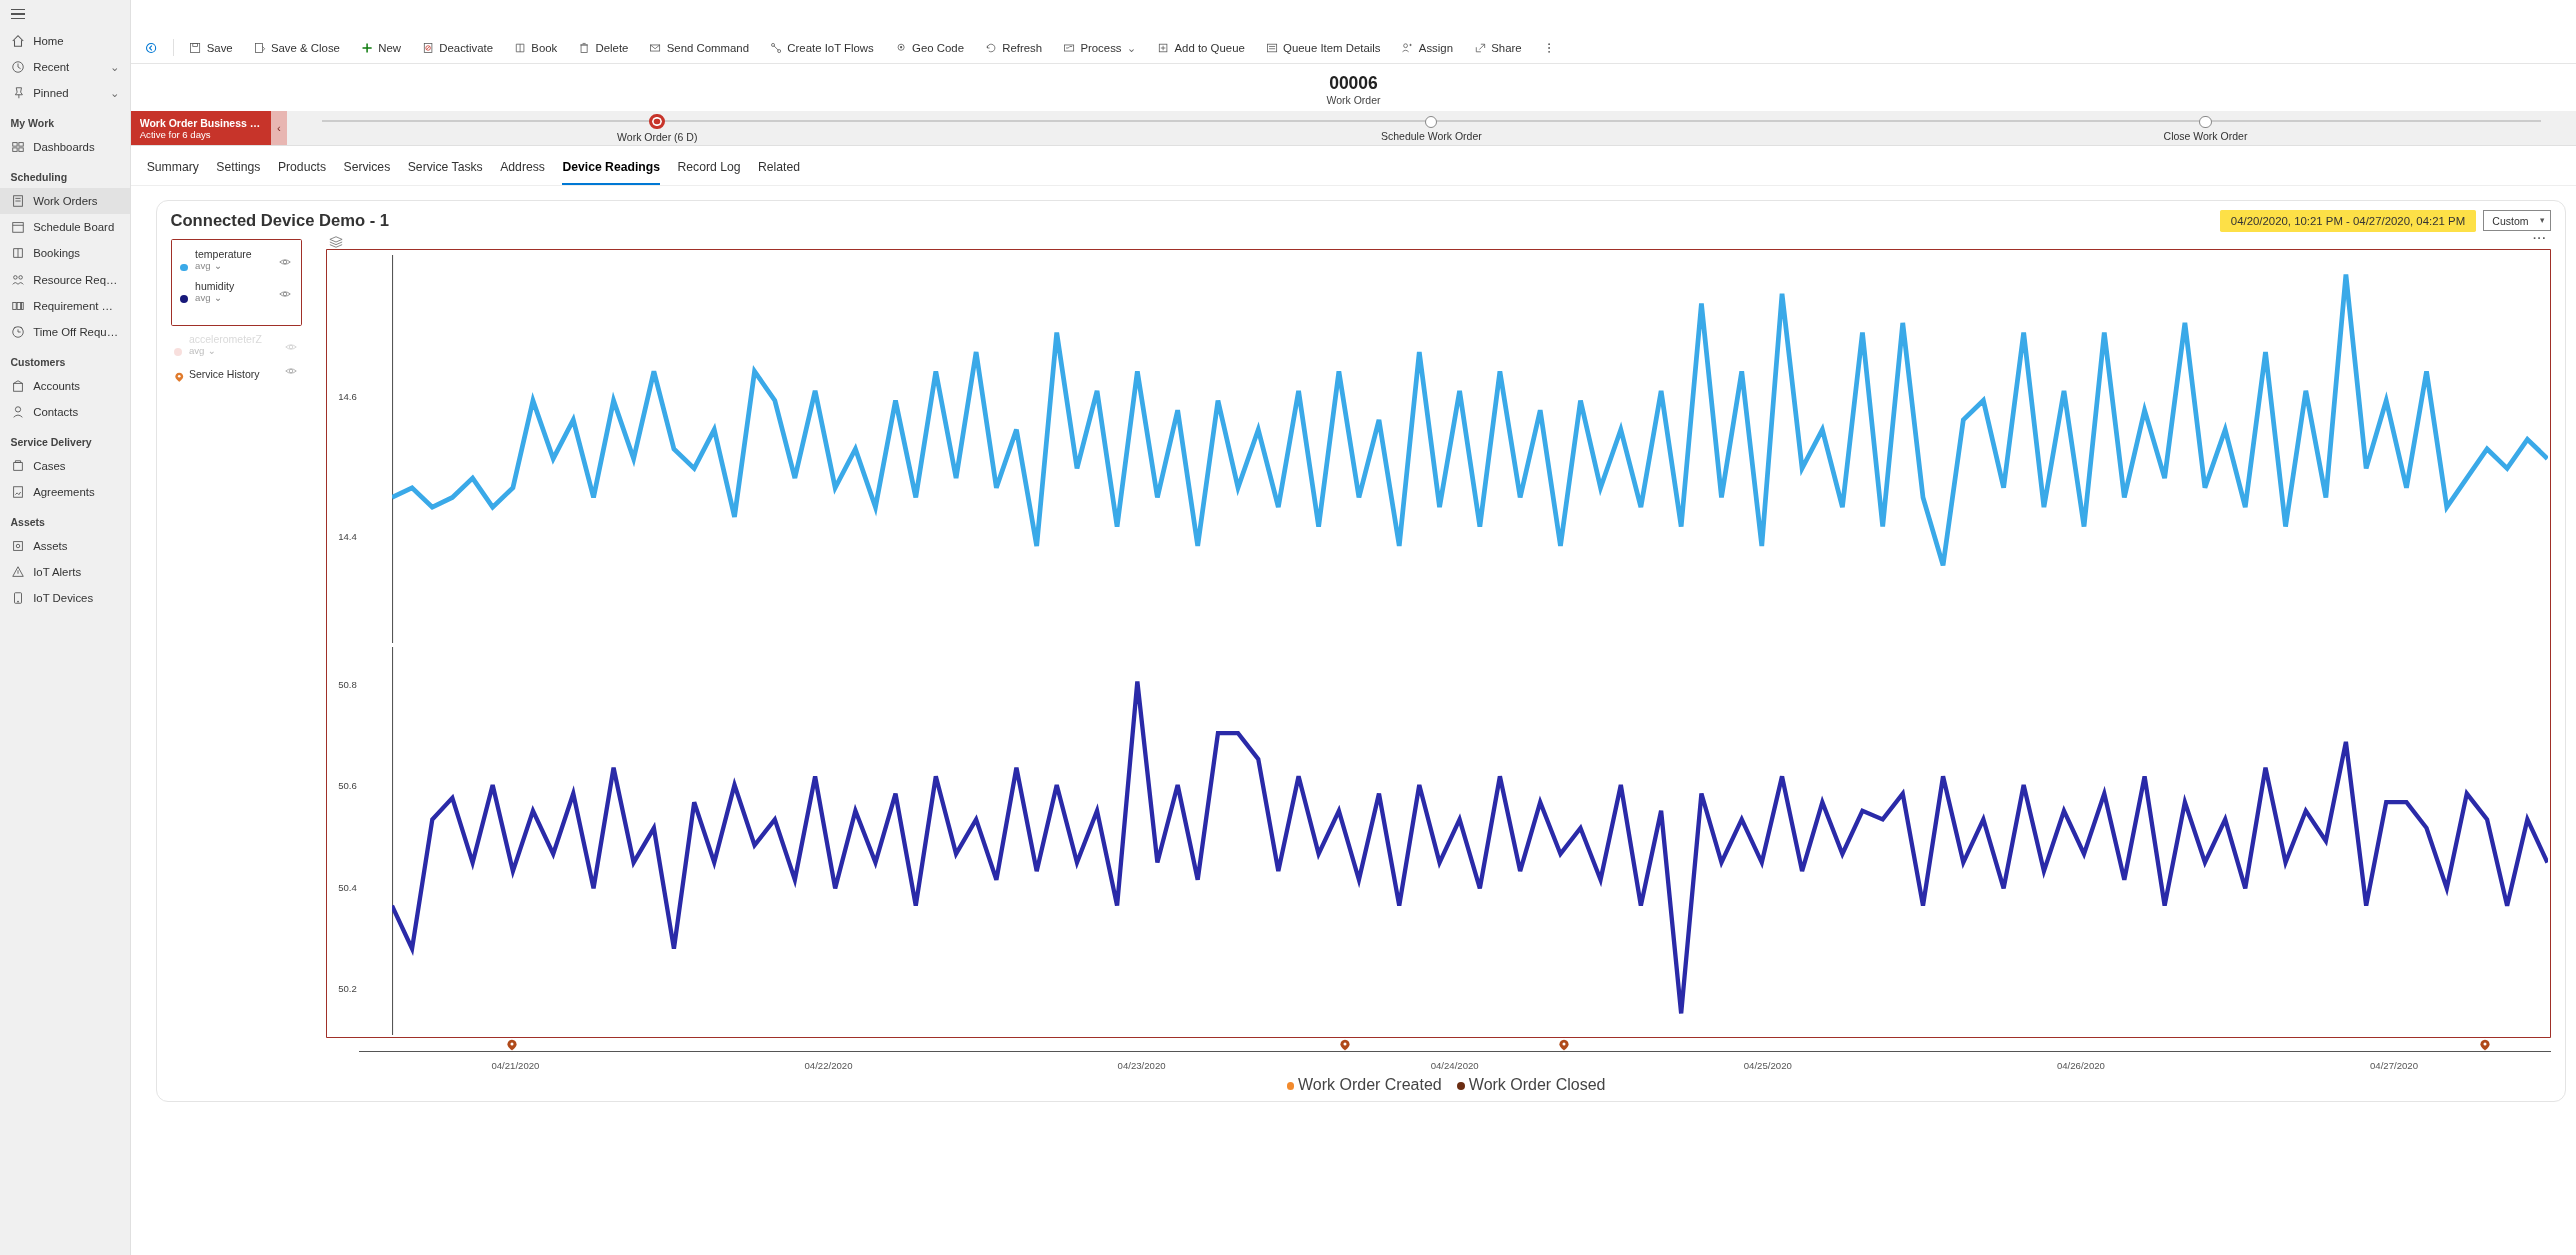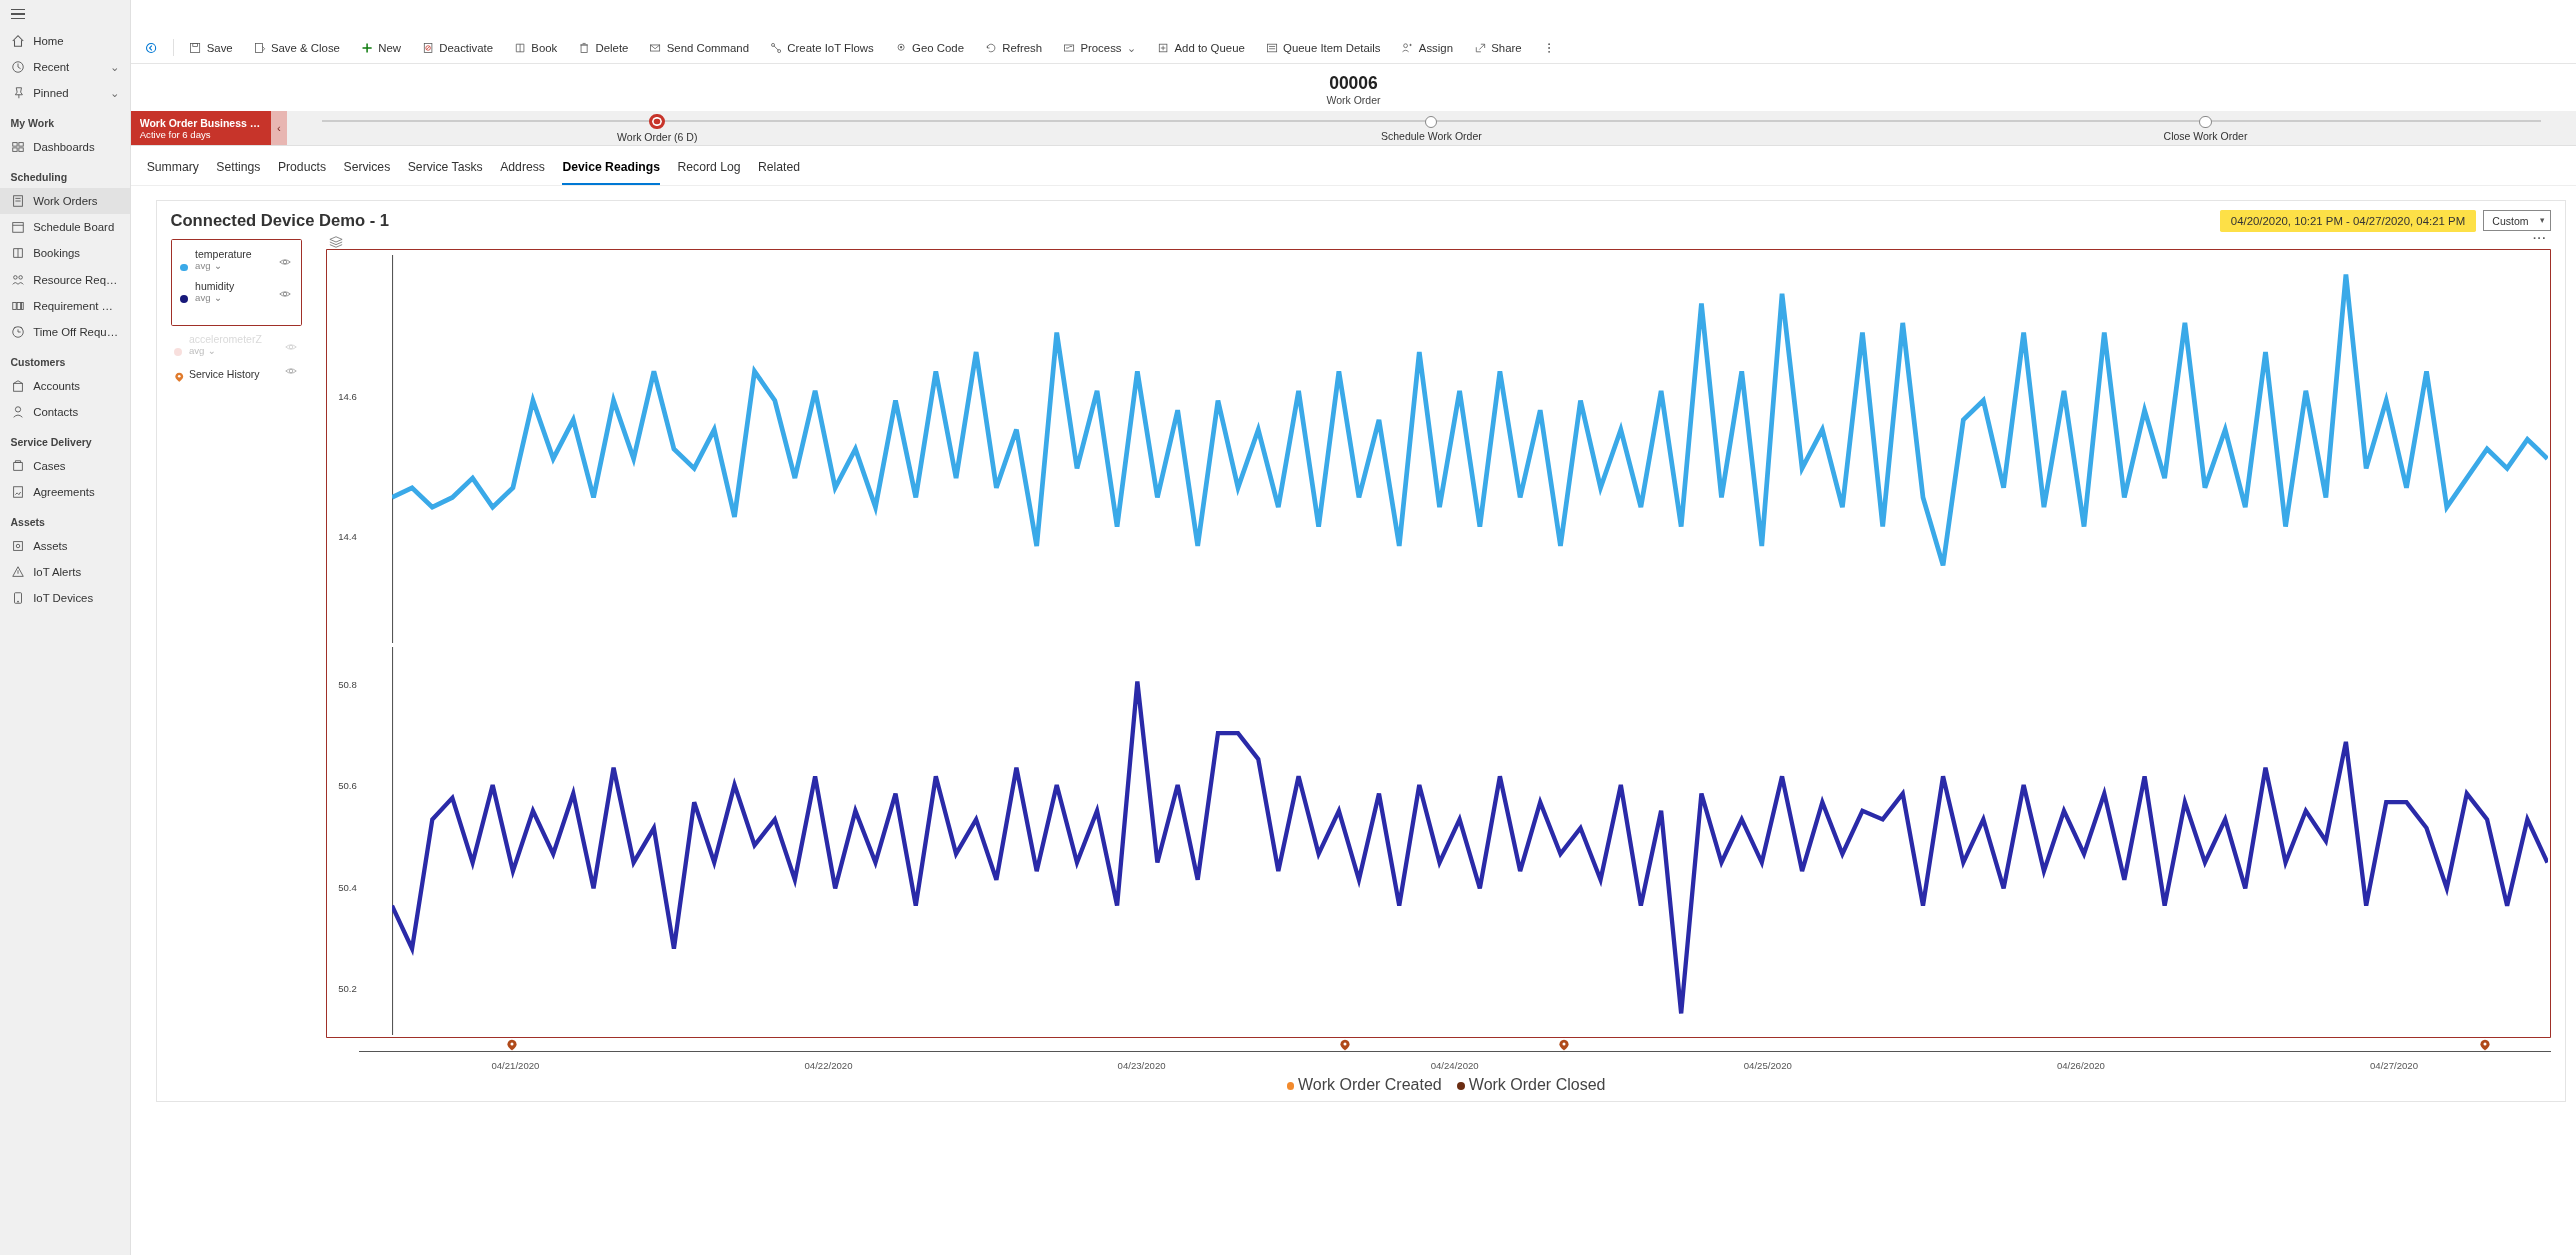--- a/index.html
+++ b/index.html
@@ -31,21 +31,21 @@
 .bpf-stages { flex: 1; position: relative; display: flex; align-items: center; gap: 33px; }
 .bpf-line { position: absolute; top: 8.7px; left: 35px; right: 35px; height: 1.7px; background: #ccc; }
 .bpf-stage { flex: 1; text-align: center; font-size: 10.5px; position: relative; }
 .bpf-dot { width: 12.2px; height: 12.2px; border: 1.7px solid #888; border-radius: 50%; background: #fff; margin: 1.7px auto 1.7px; position: relative; z-index: 2;}
 .bpf-dot.active { width: 15.7px; height: 15.7px; border: 3.5px solid #c7342a; background: #c7342a; box-shadow: inset 0 0 0 1.7px #fff; margin-top: 0;}
 .bpf-sl { color: #333; }
 .tabs { display: flex; gap: 17.5px; padding: 8.7px 15.7px 0; border-bottom: 0.9px solid #eee; }
 .tab { padding: 5.2px 0 8.7px; cursor: pointer; color: #333; font-size: 12.2px; }
 .tab.active { border-bottom: 2.6px solid #0078d4; font-weight: 600; color: #000;}
 .content { flex: 1; overflow: auto; padding: 14px 10.5px 3.5px 24.5px; }
-.card { border: 0.9px solid #e4e4e4; border-radius: 0; padding: 8.7px 14px 5.2px; }
+.card { border: 0.9px solid #e4e4e4; border-radius: 12px; padding: 8.7px 14px 5.2px; }
 .card-hdr { display: flex; align-items: center; justify-content: space-between; margin-bottom: 5.2px; }
 .card-title { font-size: 16.6px; font-weight: 600; }
 .card-hdr-right { display: flex; align-items: center; gap: 7px;}
 .pill { background: #fde047; padding: 5.2px 10.5px; color: #333; font-size: 11.4px; border-radius: 1.7px;}
 .select { border: 0.9px solid #888; padding: 3.5px 21px 3.5px 8.7px; background: #fff; position: relative; font-size: 10.5px; cursor: pointer;}
 .select::after { content: "▾"; position: absolute; right: 5.2px; top: 3.5px; color: #555; font-size: 8.7px;}
 .chart-row { display: flex; gap: 8.7px; }
 .legend-box { width: 131px; border: 1.7px solid #a03028; border-radius: 1.7px; padding: 7px 5.2px; margin-top: 1.7px; height: 87px;}
 .leg-item { display: flex; align-items: flex-end; gap: 7px; margin-bottom: 5.2px; padding: 1.7px 3.5px;}
 .leg-dot { width: 7.9px; height: 7.9px; border-radius: 50%; margin-top: 2.6px; flex-shrink: 0;}

